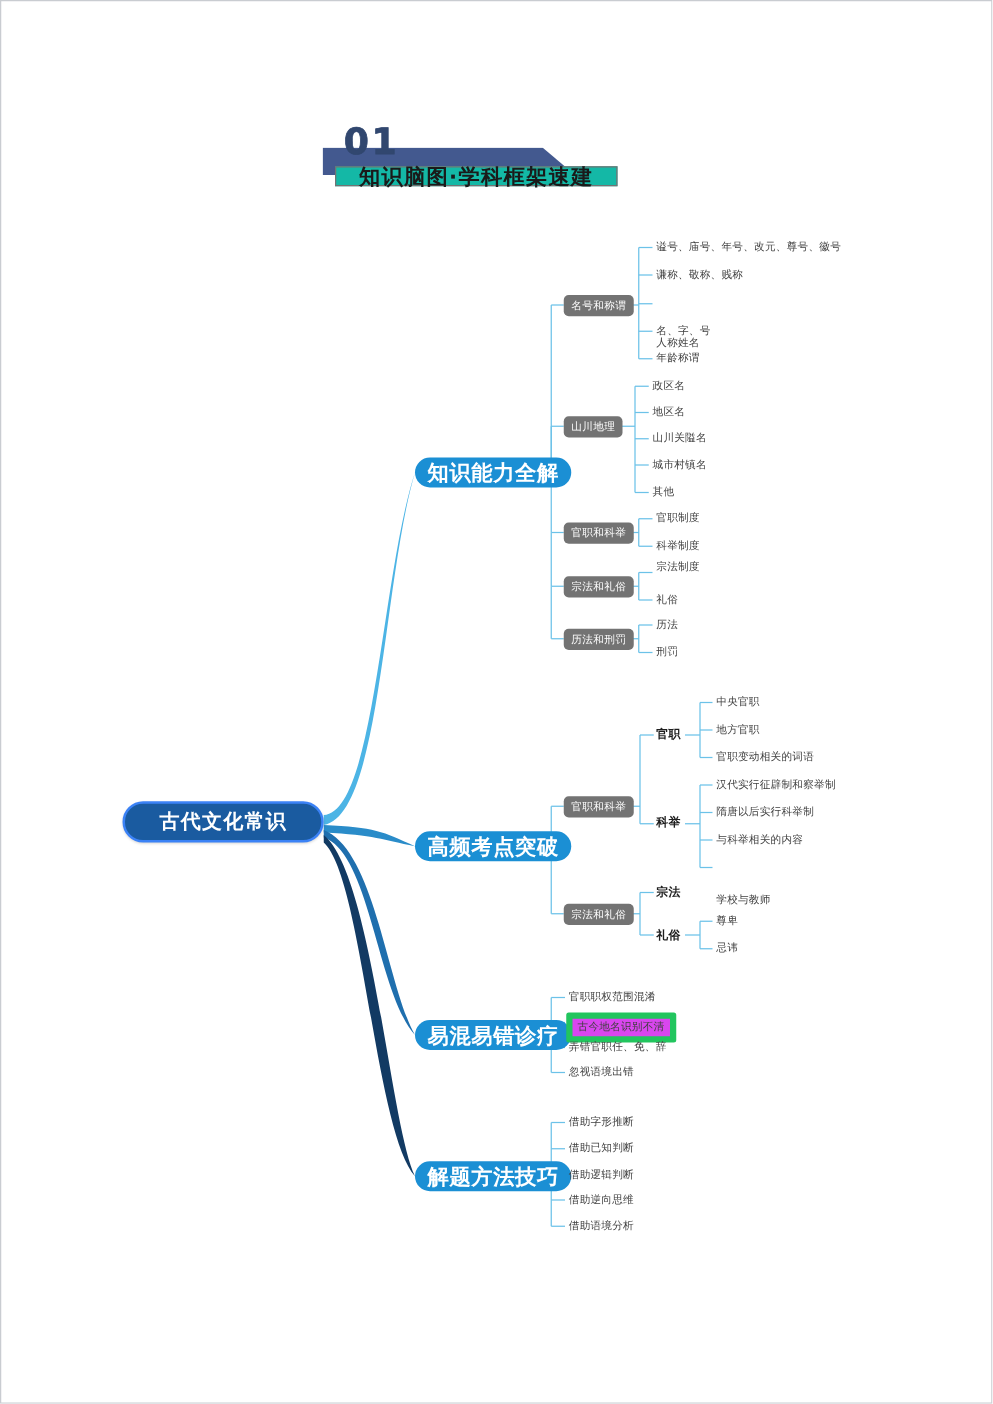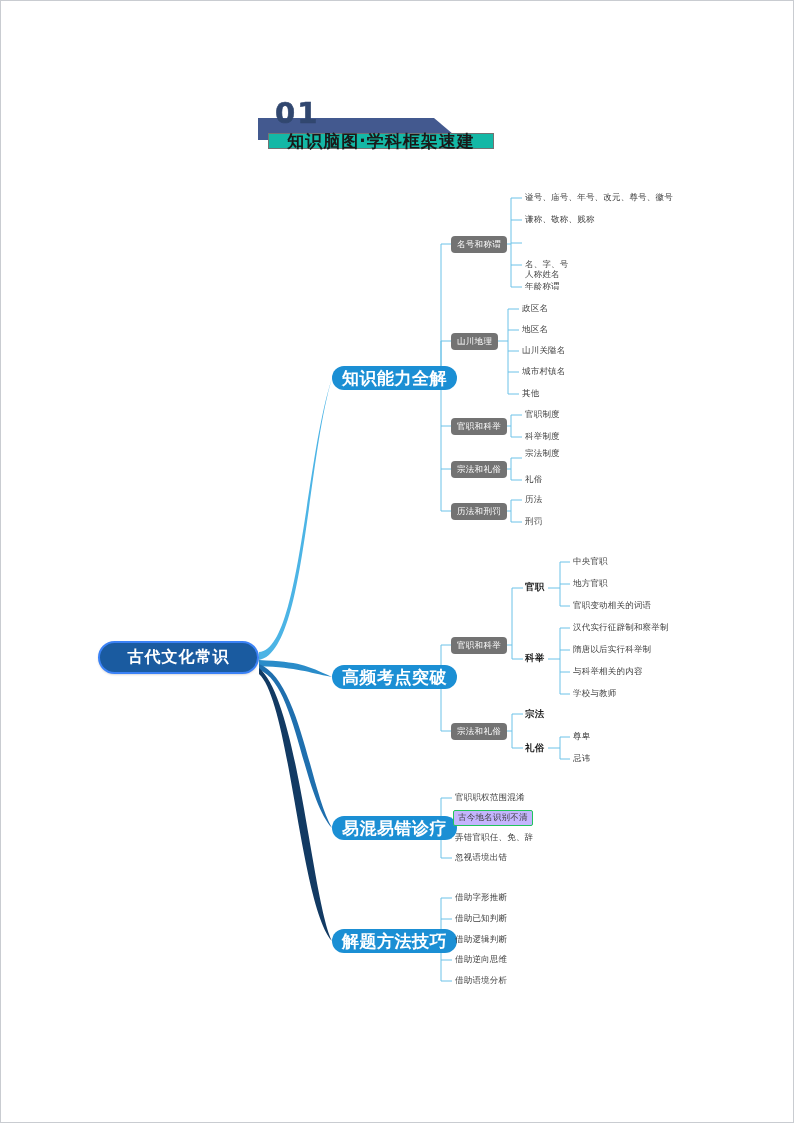--- a/index.html
+++ b/index.html
@@ -95,24 +95,24 @@
     font-family:"DejaVu Sans",sans-serif;
     letter-spacing:.2px;
   }
   .leaf-bold{
     font-weight:bold;
     color:#1d1d1d;
     font-size:9.5px;
   }
   .leaf-boxed{
     box-sizing:border-box;
-    border:1px solid #22c55e;
+    border:5px solid #22c55e;
     border-radius:2px;
     padding:1px 4px;
-    background:#c4b5fd;
+    background:#d946ef;
   }
 </style>
 </head>
 <body>
 
 <div class="page-border"></div>
 
 <div class="header">
   <div class="banner-flag"></div>
   <div class="banner-num">01</div>
@@ -287,21 +287,21 @@
 <div class="leaf leaf-bold" style="left:525px;top:708px;">宗法</div>
 <div class="leaf leaf-bold" style="left:525px;top:742px;">礼俗</div>
 
 <div class="leaf" style="left:573px;top:556px;">中央官职</div>
 <div class="leaf" style="left:573px;top:578px;">地方官职</div>
 <div class="leaf" style="left:573px;top:600px;">官职变动相关的词语</div>
 
 <div class="leaf" style="left:573px;top:622px;">汉代实行征辟制和察举制</div>
 <div class="leaf" style="left:573px;top:644px;">隋唐以后实行科举制</div>
 <div class="leaf" style="left:573px;top:666px;">与科举相关的内容</div>
-<div class="leaf" style="left:573px;top:688px;">学校与教师</div>
+<div class="leaf" style="left:573px;top:714px;">学校与教师</div>
 
 <div class="leaf" style="left:573px;top:731px;">尊卑</div>
 <div class="leaf" style="left:573px;top:753px;">忌讳</div>
 
 <div class="leaf" style="left:455px;top:792px;">官职职权范围混淆</div>
 <div class="leaf leaf-boxed" style="left:453px;top:810px;">古今地名识别不清</div>
 <div class="leaf" style="left:455px;top:832px;">弄错官职任、免、辞</div>
 <div class="leaf" style="left:455px;top:852px;">忽视语境出错</div>
 
 <div class="leaf" style="left:455px;top:892px;">借助字形推断</div>

